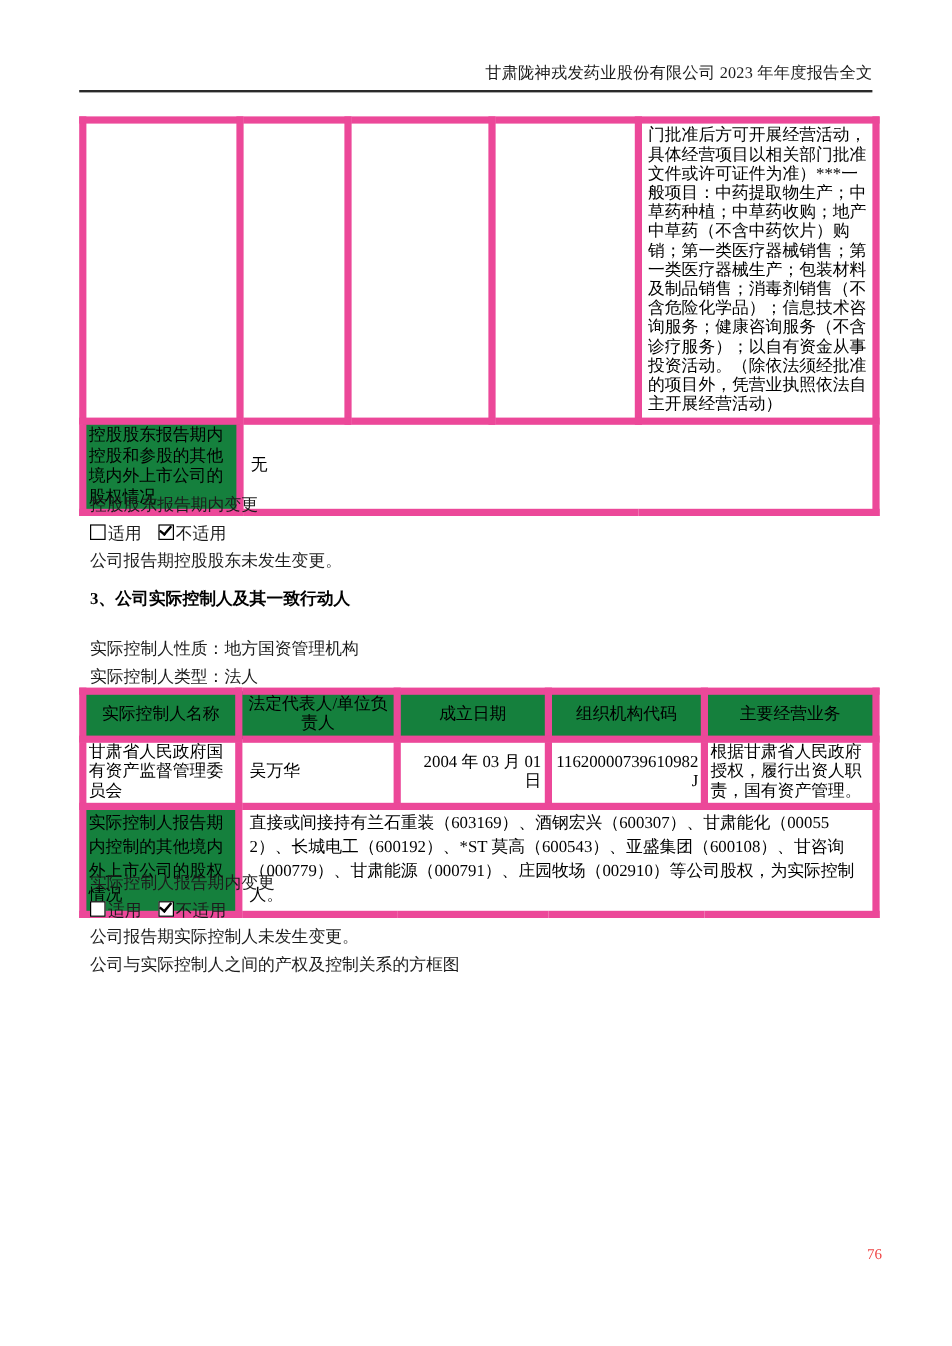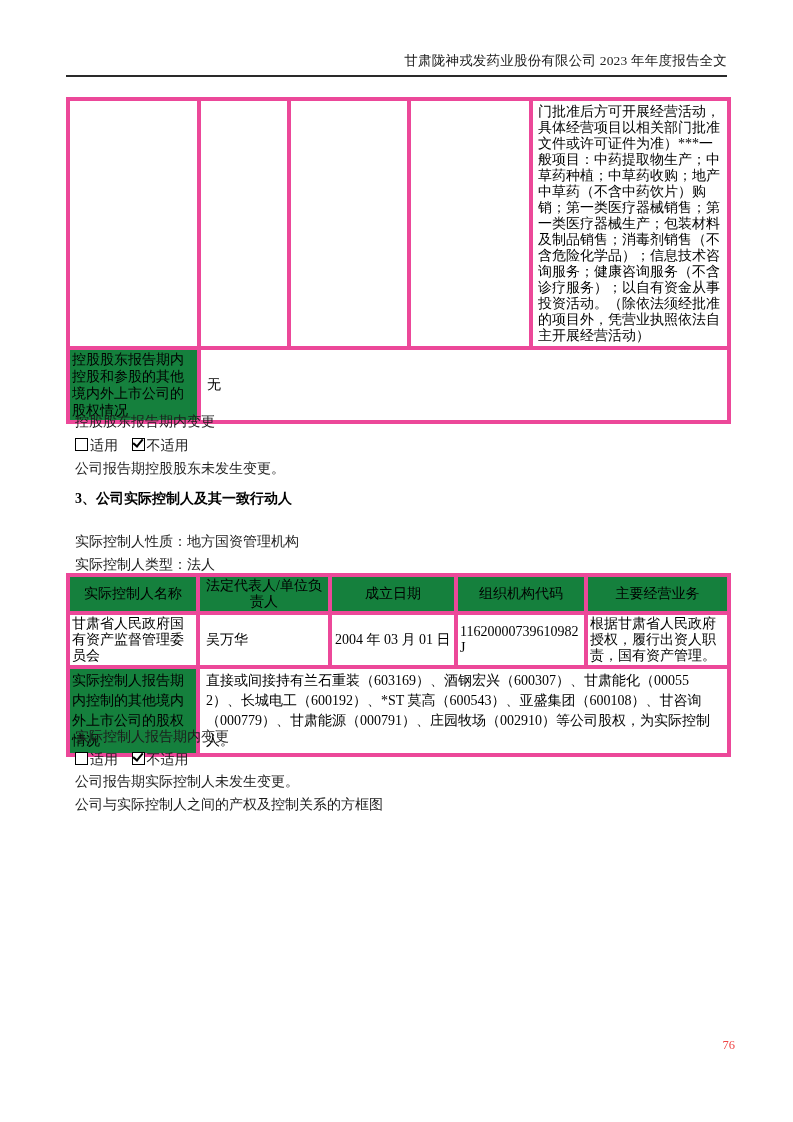--- a/index.html
+++ b/index.html
@@ -12,33 +12,33 @@
   }
   .abs { position:absolute; }
   .content-x { left:66px; width:661px; }
 
   
   .page-header { top:52px; text-align:right; font-size:13.5px; letter-spacing:0.2px; }
   .header-rule { top:75px; height:2px; background:#2a2a2a; }
 
   
   table { border-collapse:collapse; table-layout:fixed; width:661px; font-size:14px; color:#000; }
-  td { border:4px solid #ec4899; vertical-align:middle; word-break:break-all; padding:1px 3px; line-height:16px; }
+  td { border:6px solid #ec4899; vertical-align:middle; word-break:break-all; padding:1px 3px; line-height:16px; }
   .shaded { background:#15803d; }
   .t1r1 { height:240px; }
   .t1r2 { height:70px; }
   .t2r1 { height:34px; }
   .t2r2 { height:48px; }
   .t2r3 { height:67px; }
   .biz-scope { vertical-align:top; padding:3px 4px 2px 5px; line-height:16px; }
   .label-cell { line-height:17px; padding:1px 2px; }
   .label-cell3 { line-height:20px; padding:1px 2px; }
   .th-cell { text-align:center; line-height:16px; padding:1px 2px; }
   .val-cell { padding:1px 6px; }
-  .center-cell { text-align:left; }
+  .center-cell { text-align:right; }
   .wrap-cell { padding:1px 2px;margin-left:16px; }
   .row3-val { line-height:20px; padding:2px 6px; }
 
   
   .para { font-size:14px; line-height:17px; padding-left:9px; margin:0; }
   .h3 { font-size:14px; font-weight:700; padding-left:9px; margin:0; color:#000; }
 
   
   .cb-item { margin-right:10px; white-space:nowrap;margin-top:16px; }
   .checkbox {

